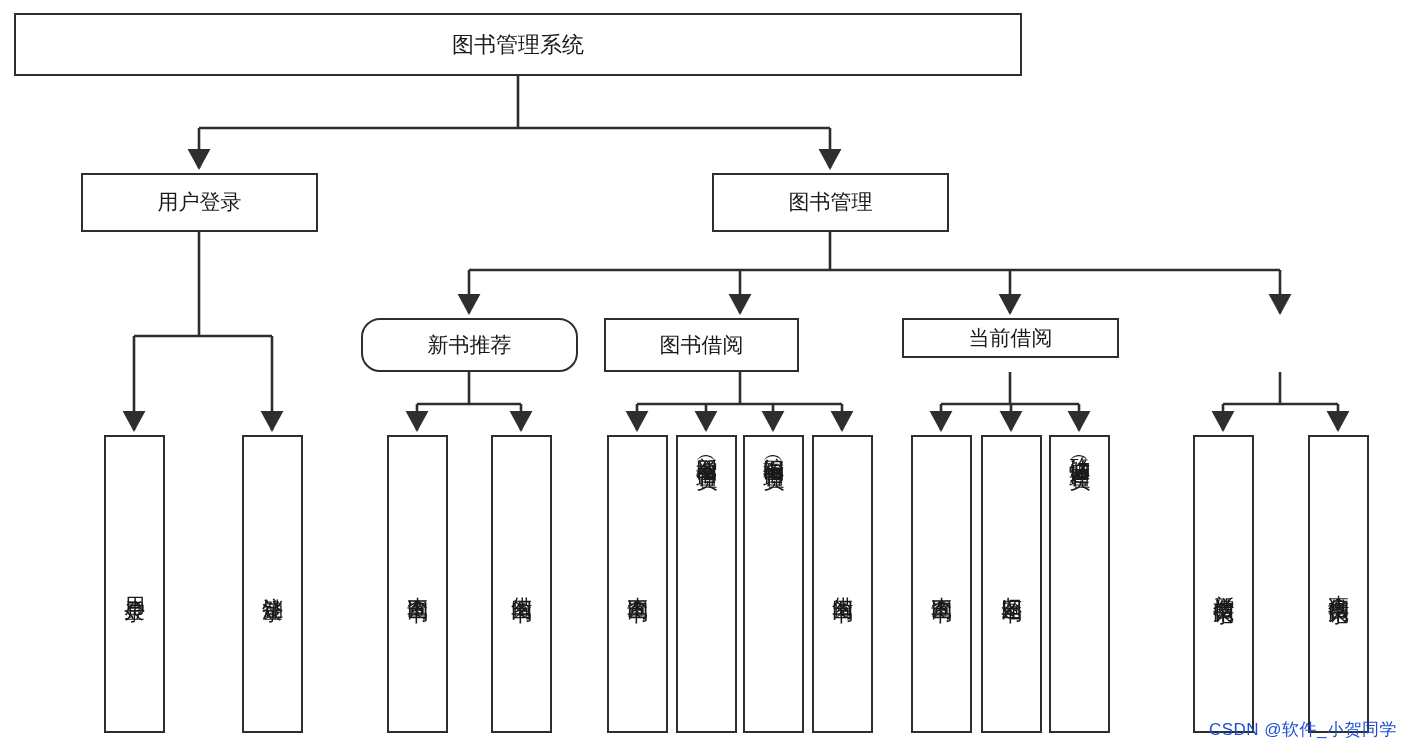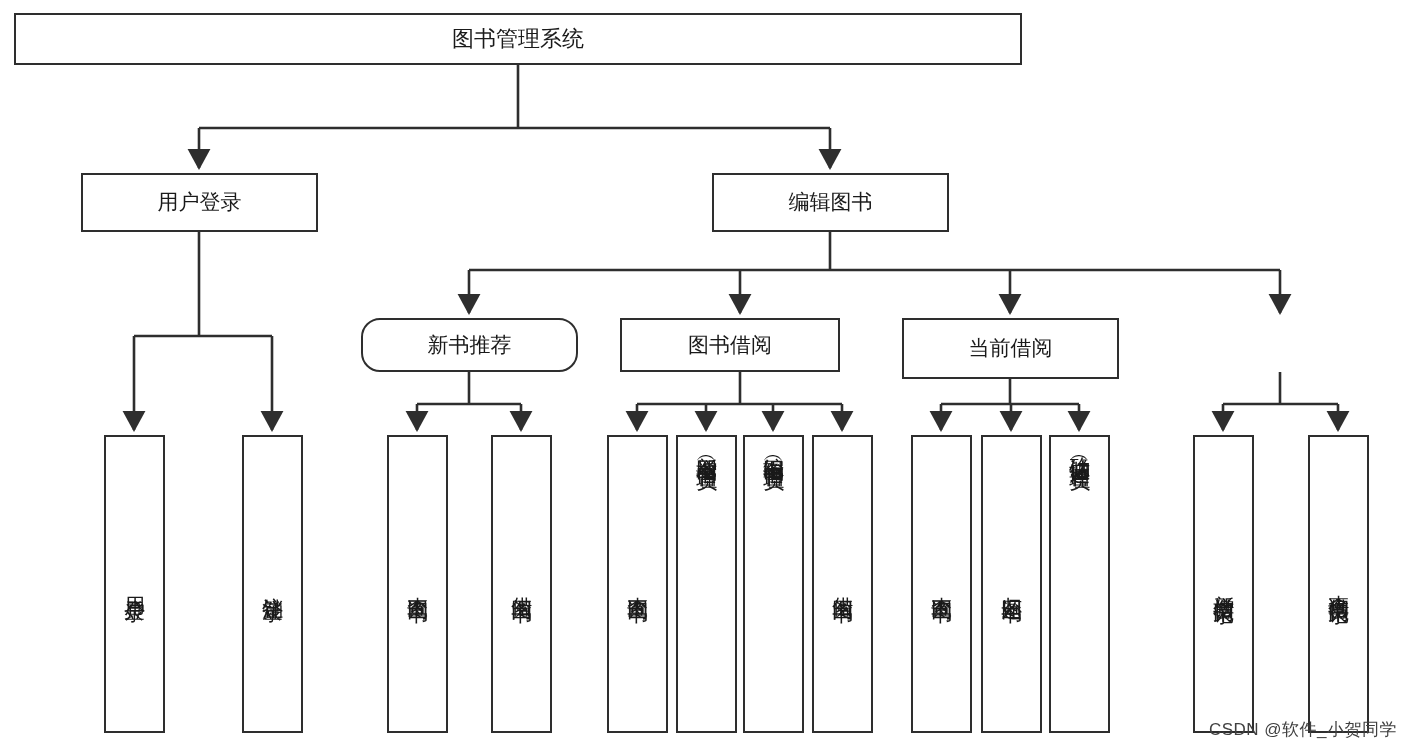--- a/index.html
+++ b/index.html
@@ -60,21 +60,21 @@
     text-orientation: upright;
     font-size: 21px;
     letter-spacing: 2px;
     white-space: nowrap;
   }
   #watermark {
     position: absolute;
     right: 8px;
     bottom: 6px;
     font-size: 17px;
-    color: #404040;
+    color: #1d4ed8;
     font-family: "Liberation Sans", "DejaVu Sans", sans-serif;
     letter-spacing: 0.5px;
     pointer-events: none;
     user-select: none;
   }
 </style>
 </head>
 <body>
 
 <div id="stage">
@@ -122,38 +122,38 @@
       <path d="M 1011 404 L 1011 430" marker-end="url(#arrow)"></path>
       <path d="M 1079 404 L 1079 430" marker-end="url(#arrow)"></path>
 
       <path d="M 1280 372 L 1280 404"></path>
       <path d="M 1223 404 L 1338 404"></path>
       <path d="M 1223 404 L 1223 430" marker-end="url(#arrow)"></path>
       <path d="M 1338 404 L 1338 430" marker-end="url(#arrow)"></path>
     </g>
   </svg>
 
-  <div class="node-box horizontal root" style="left:14px; top:13px; width:1008px; height:52px;">
+  <div class="node-box horizontal root" style="left:14px; top:13px; width:1008px; height:63px;">
     <span class="node-label">图书管理系统</span>
   </div>
 
   <div class="node-box horizontal" style="left:81px; top:173px; width:237px; height:59px;">
     <span class="node-label">用户登录</span>
   </div>
   <div class="node-box horizontal" style="left:712px; top:173px; width:237px; height:59px;">
-    <span class="node-label">编辑图书</span>
+    <span class="node-label">图书管理</span>
   </div>
 
   <div class="node-box horizontal" style="left:361px; top:318px; width:217px; height:54px;border-radius:19px;">
     <span class="node-label">新书推荐</span>
   </div>
-  <div class="node-box horizontal" style="left:620px; top:318px; width:220px; height:54px;">
+  <div class="node-box horizontal" style="left:604px; top:318px; width:195px; height:54px;">
     <span class="node-label">图书借阅</span>
   </div>
-  <div class="node-box horizontal" style="left:902px; top:318px; width:217px; height:61px;">
+  <div class="node-box horizontal" style="left:902px; top:318px; width:217px; height:40px;">
     <span class="node-label">当前借阅</span>
   </div>
 
   <div class="node-box vertical centered" style="left:104px; top:435px; width:61px; height:298px;">
     <span class="node-label">用户登录</span>
   </div>
   <div class="node-box vertical centered" style="left:242px; top:435px; width:61px; height:298px;">
     <span class="node-label">注销登录</span>
   </div>
 

